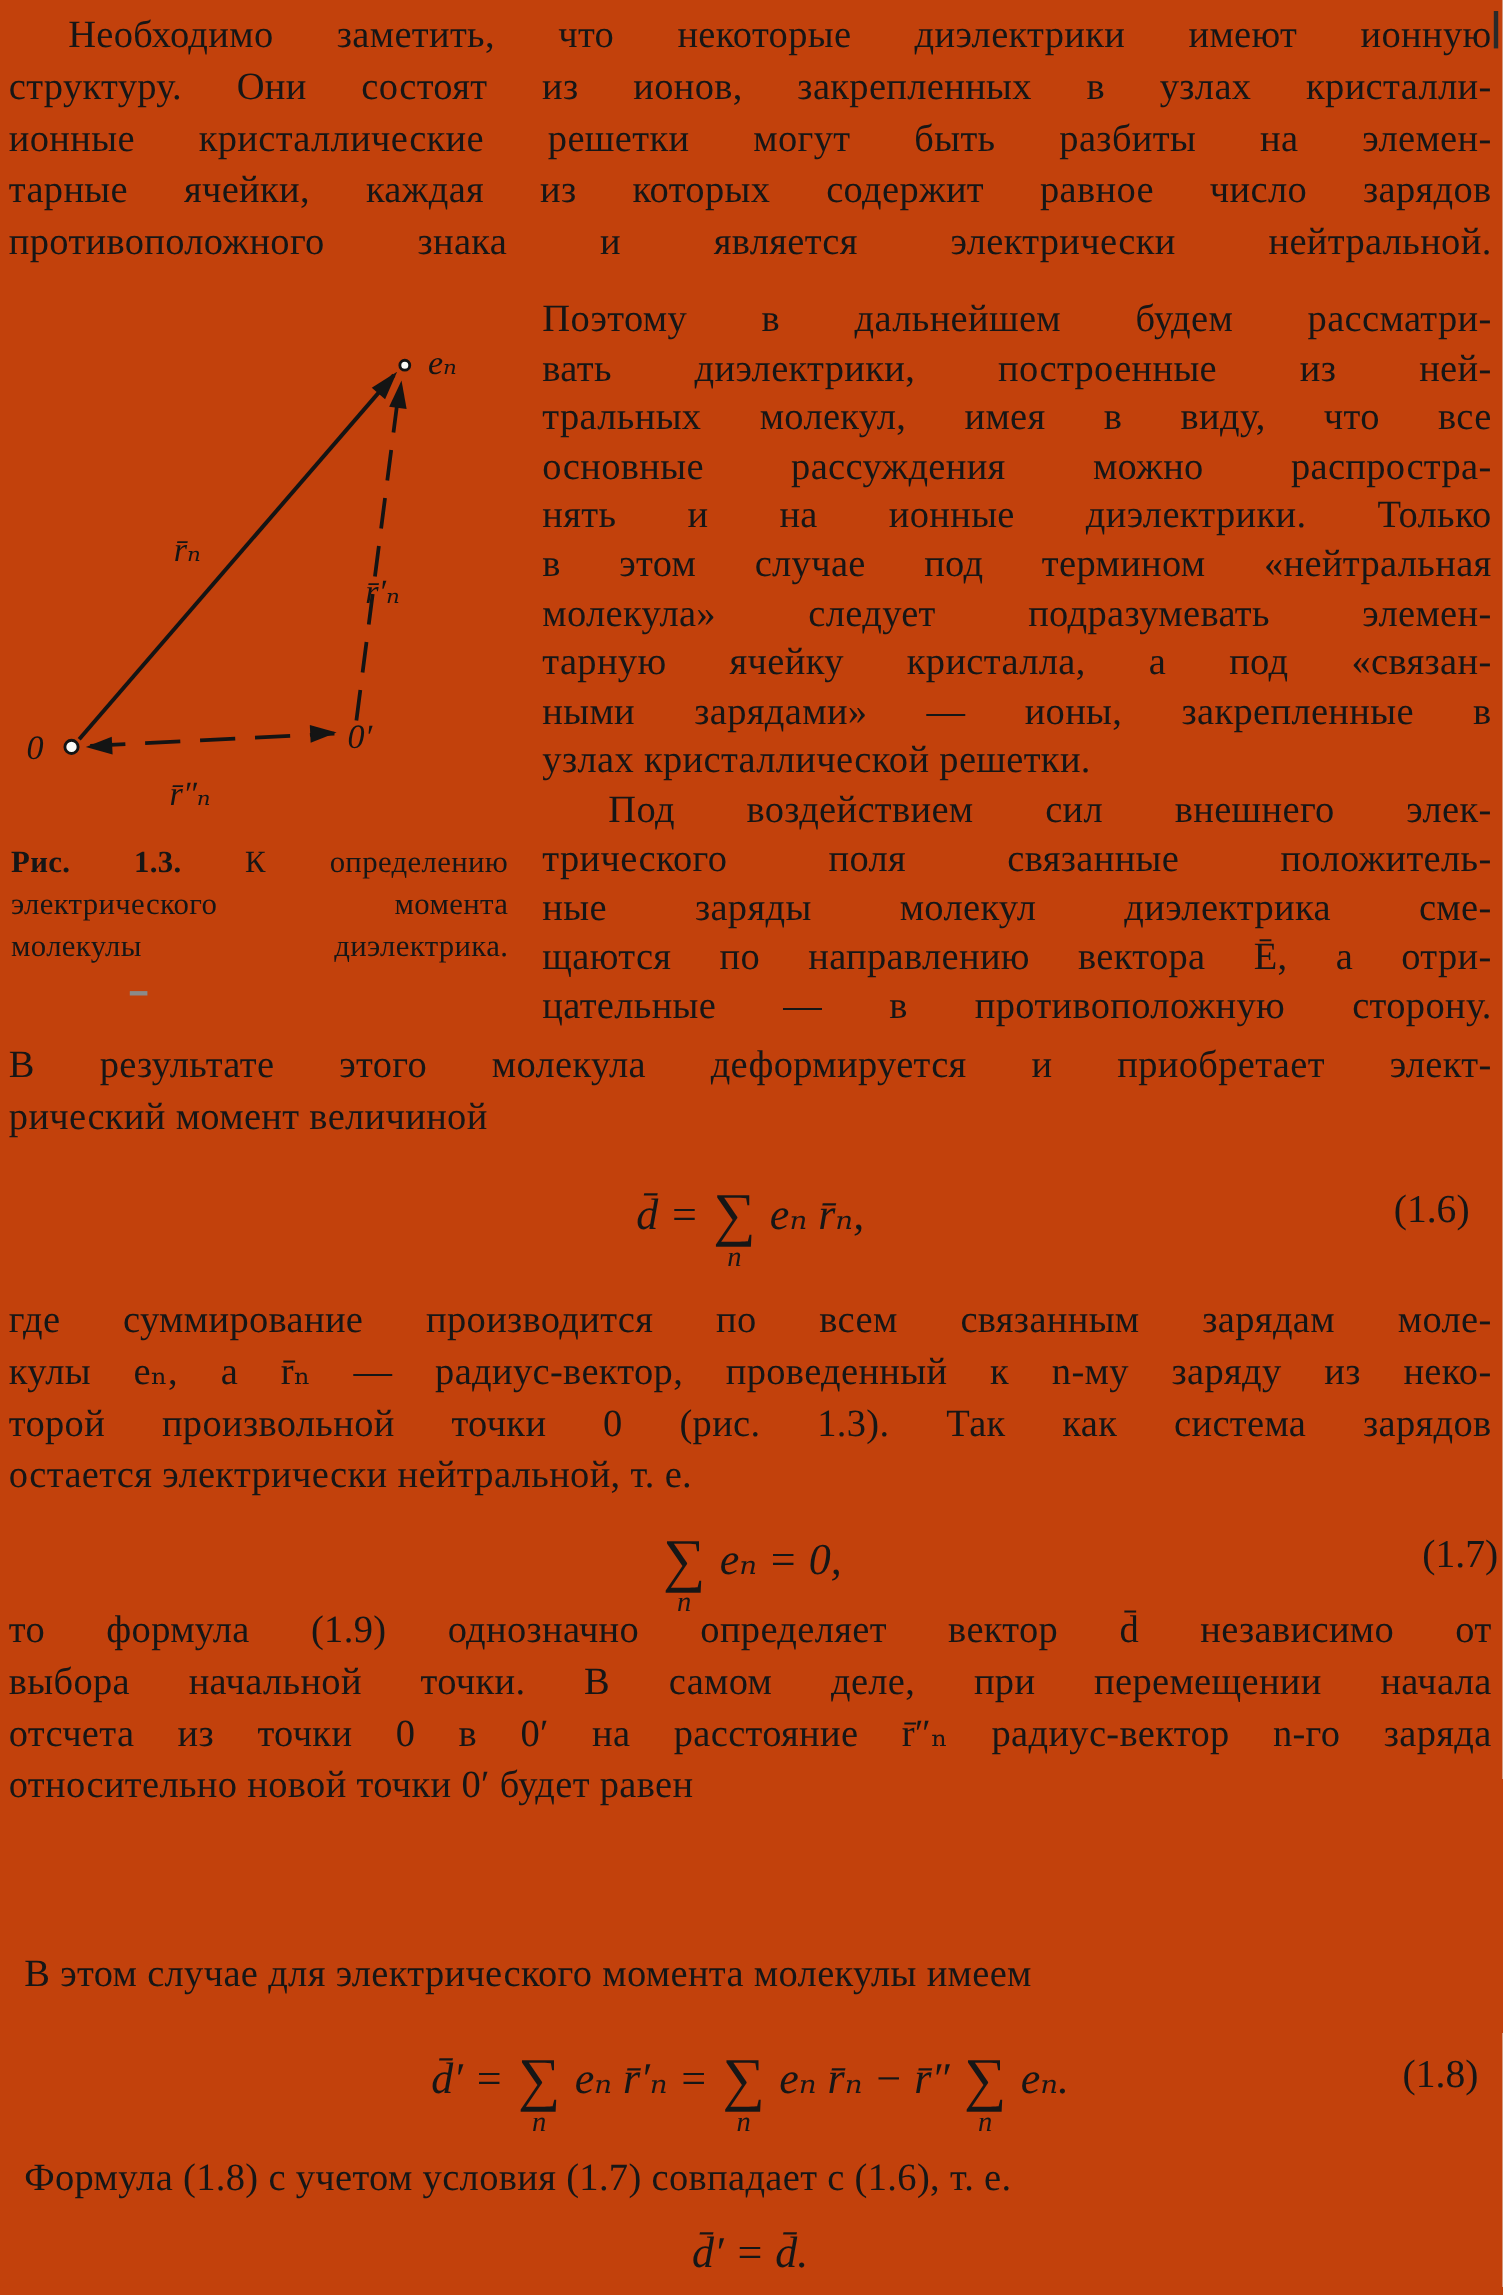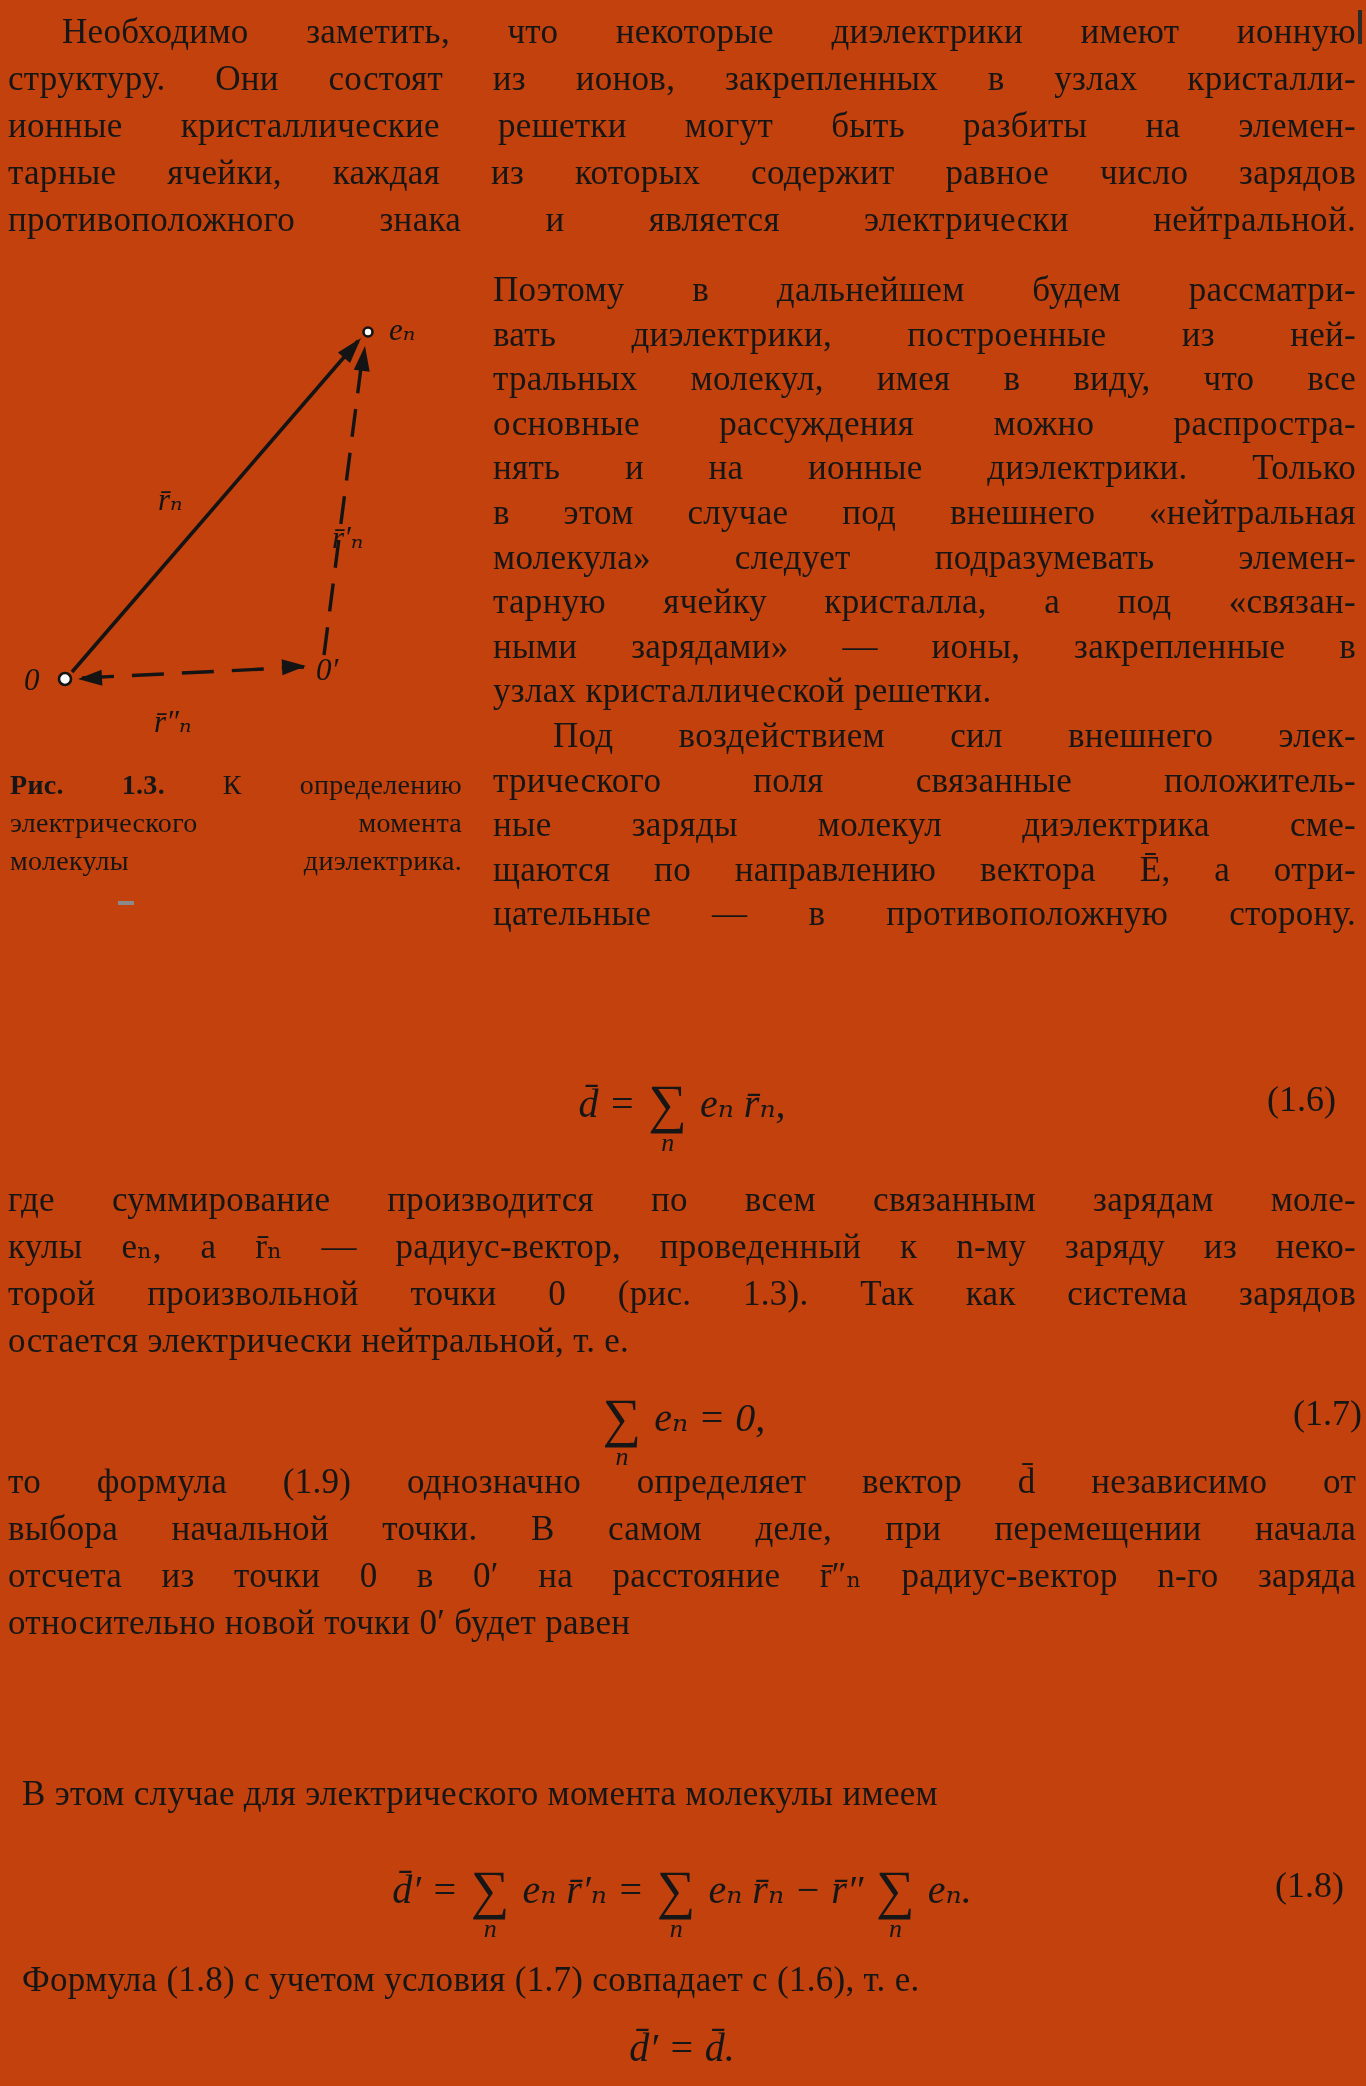--- a/index.html
+++ b/index.html
@@ -97,33 +97,37 @@
             <div class="line">молекулы диэлектрика.</div>
           </div>
       </div>
     </div>
     <div id="colright">
         <div class="line">Поэтому в дальнейшем будем рассматри-</div>
         <div class="line">вать диэлектрики, построенные из ней-</div>
         <div class="line">тральных молекул, имея в виду, что все</div>
         <div class="line">основные рассуждения можно распростра-</div>
         <div class="line">нять и на ионные диэлектрики. Только</div>
-        <div class="line">в этом случае под внешнего «нейтральная</div>
+        <div class="line">в этом случае под термином «нейтральная</div>
         <div class="line">молекула» следует подразумевать элемен-</div>
         <div class="line">тарную ячейку кристалла, а под «связан-</div>
         <div class="line">ными зарядами» — ионы, закрепленные в</div>
         <div class="line">узлах кристаллической решетки.</div>
         <div class="line">Под воздействием сил внешнего элек-</div>
         <div class="line">трического поля связанные положитель-</div>
         <div class="line">ные заряды молекул диэлектрика сме-</div>
         <div class="line">щаются по направлению вектора Ē, а отри-</div>
         <div class="line">цательные — в противоположную сторону.</div>
       </div>
   </div>
 
+  <div class="sec" id="p2">
+      <div class="line">В результате этого молекула деформируется и приобретает элект-</div>
+      <div class="line">рический момент величиной</div>
+    </div>
 
   <div class="formula-row" id="f16">
     <div class="formula">
       <span>d̄ =</span>
       <span class="sum">
         <span class="sum-sigma">∑</span>
         <span class="sum-n">n</span>
       </span>
       <span>eₙ r̄ₙ,</span>
     </div>

